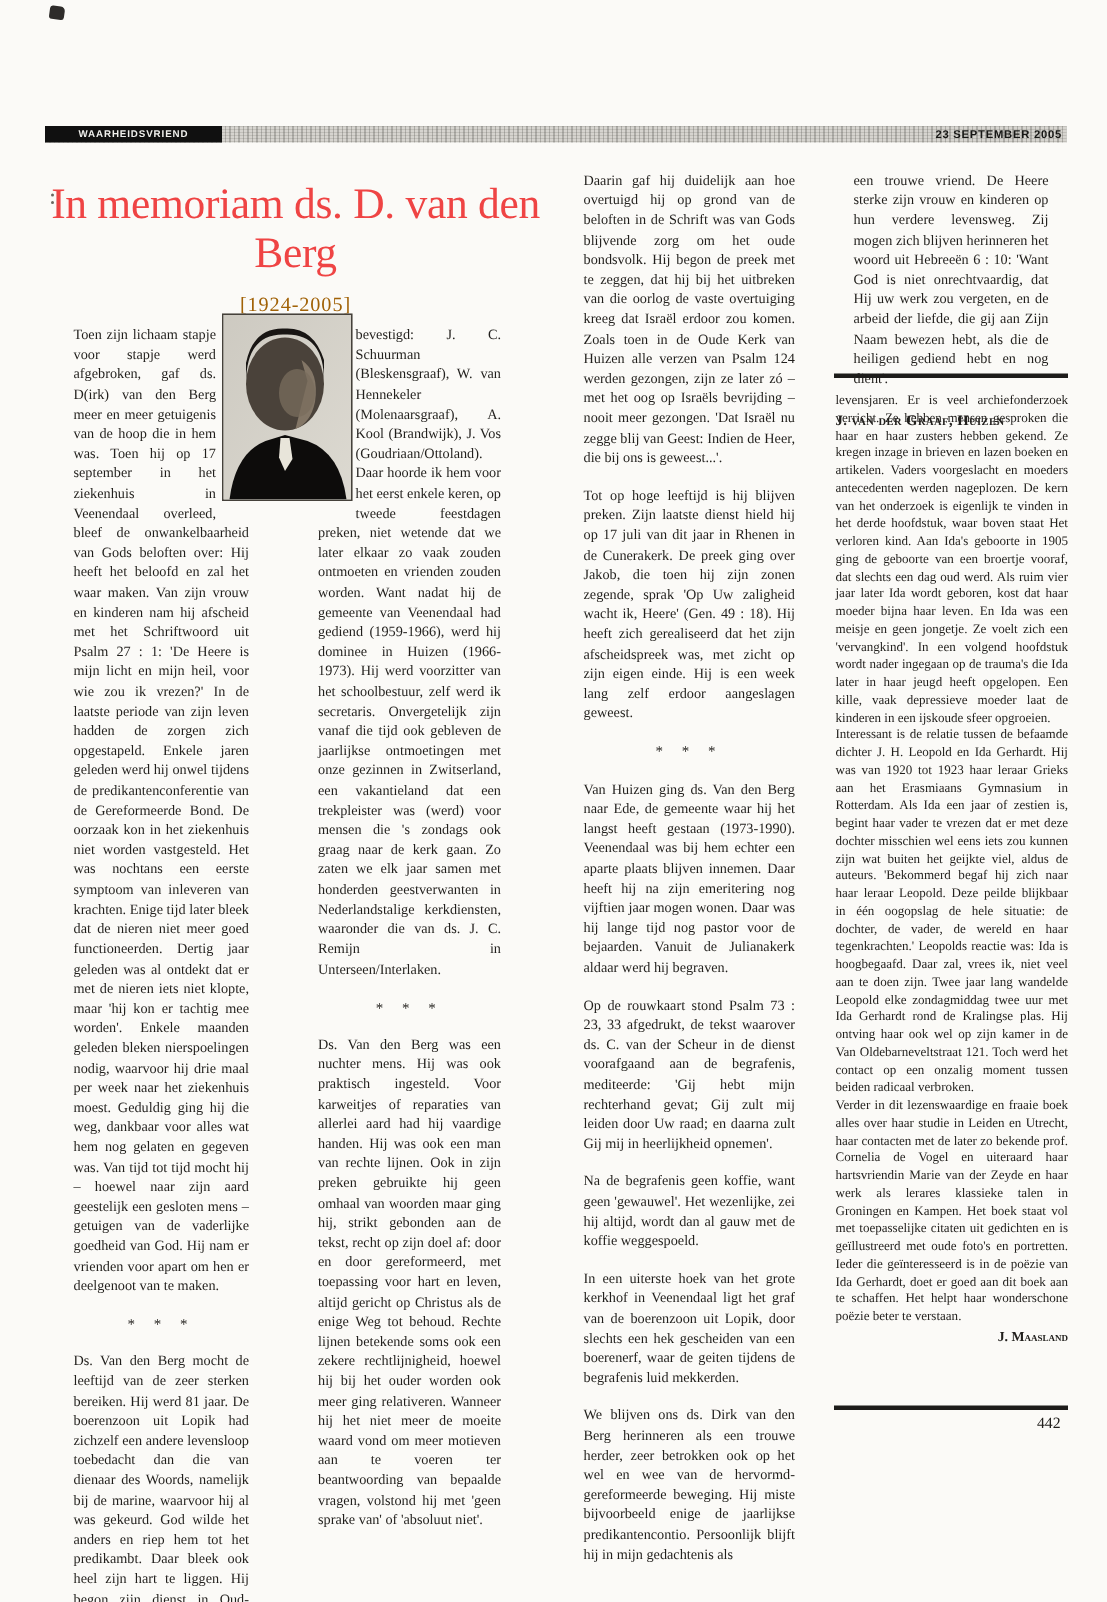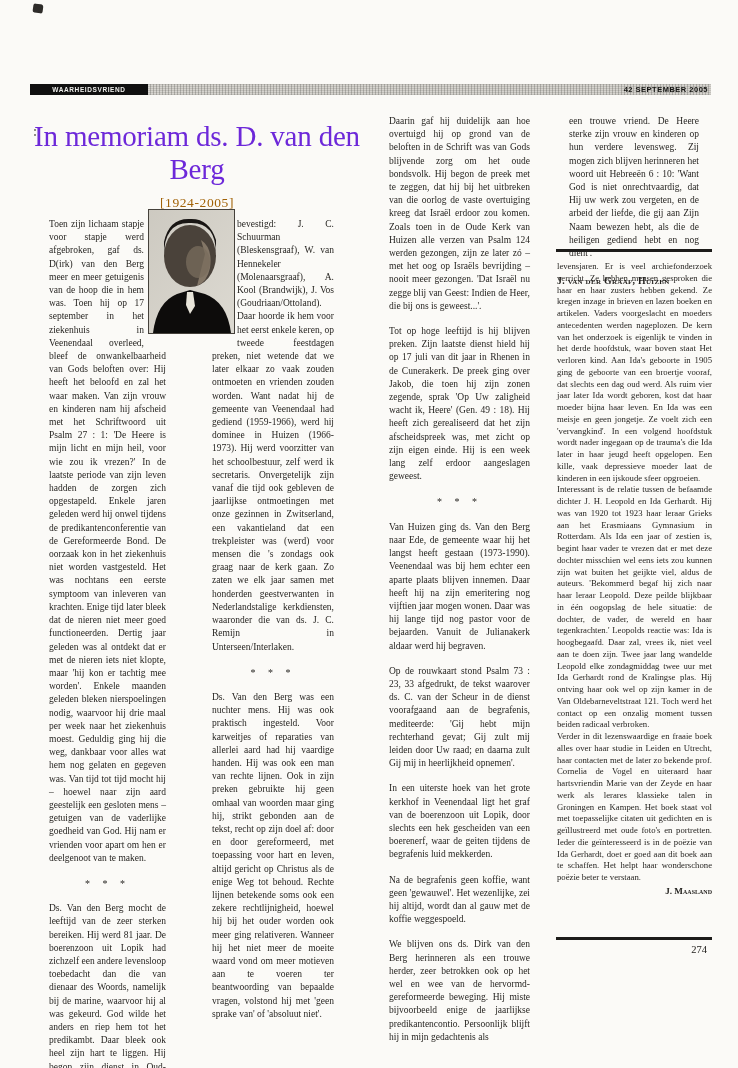--- a/index.html
+++ b/index.html
@@ -35,21 +35,21 @@
   .masthead-date{
     position:absolute;right:3px;top:1px;
     font-family:"Liberation Sans", sans-serif;
     font-size:7.5px;font-weight:bold;letter-spacing:.5px;color:#161614;
     white-space:nowrap;
   }
 
   
   .title-block{left:32px;top:120px;width:330px;text-align:center;}
   .title-block h1{
-    margin:0;font-size:29px;line-height:33px;font-weight:normal;color:#6d28d9;
+    margin:0;font-size:29px;line-height:33px;font-weight:normal;color:#ef4444;
     letter-spacing:-.2px;
   }
   .title-years{margin-top:9px;font-size:13.5px;letter-spacing:.6px;color:#a16207;}
 
   
   .photo{left:148px;top:209px;width:85px;height:123px;border:1px solid #45413b;background:#d6d3cb;}
   .photo svg{display:block;}
 
   
   .col{line-height:13.2px;font-size:9.5px;text-align:justify;hyphens:auto;}
@@ -78,21 +78,21 @@
 <body>
 
 <div class="abs artifact-corner"></div>
 <div class="abs artifact-colon">
     <i></i>
     <i></i>
   </div>
 
 <div class="abs masthead-strip">
   <div class="masthead-badge">WAARHEIDSVRIEND</div>
-  <div class="masthead-date">42 SEPTEMBER 2005</div>
+  <div class="masthead-date">23 SEPTEMBER 2005</div>
 </div>
 
 <div class="abs title-block">
   <h1>In memoriam ds. D. van den Berg</h1>
   <div class="title-years">[1924-2005]</div>
 </div>
 
 <div class="abs photo">
   <svg width="85" height="123" viewBox="0 0 85 123">
     <rect x="0" y="0" width="85" height="123" fill="#d8d5cd"></rect>
@@ -127,33 +127,33 @@
   <div class="sep">* * *</div>
   <p>Ds. Van den Berg was een nuchter mens. Hij was ook praktisch ingesteld. Voor karweitjes of reparaties van allerlei aard had hij vaardige handen. Hij was ook een man van rechte lijnen. Ook in zijn preken gebruikte hij geen omhaal van woorden maar ging hij, strikt gebonden aan de tekst, recht op zijn doel af: door en door gereformeerd, met toepassing voor hart en leven, altijd gericht op Christus als de enige Weg tot behoud. Rechte lijnen betekende soms ook een zekere rechtlijnigheid, hoewel hij bij het ouder worden ook meer ging relativeren. Wanneer hij het niet meer de moeite waard vond om meer motieven aan te voeren ter beantwoording van bepaalde vragen, volstond hij met 'geen sprake van' of 'absoluut niet'.</p>
 </div>
 
 <div class="abs col col3">
   <p>Daarin gaf hij duidelijk aan hoe overtuigd hij op grond van de beloften in de Schrift was van Gods blijvende zorg om het oude bondsvolk. Hij begon de preek met te zeggen, dat hij bij het uitbreken van die oorlog de vaste overtuiging kreeg dat Israël erdoor zou komen. Zoals toen in de Oude Kerk van Huizen alle verzen van Psalm 124 werden gezongen, zijn ze later zó – met het oog op Israëls bevrijding – nooit meer gezongen. 'Dat Israël nu zegge blij van Geest: Indien de Heer, die bij ons is geweest...'.</p>
   <p>Tot op hoge leeftijd is hij blijven preken. Zijn laatste dienst hield hij op 17 juli van dit jaar in Rhenen in de Cunerakerk. De preek ging over Jakob, die toen hij zijn zonen zegende, sprak 'Op Uw zaligheid wacht ik, Heere' (Gen. 49 : 18). Hij heeft zich gerealiseerd dat het zijn afscheidspreek was, met zicht op zijn eigen einde. Hij is een week lang zelf erdoor aangeslagen geweest.</p>
   <div class="sep">* * *</div>
   <p>Van Huizen ging ds. Van den Berg naar Ede, de gemeente waar hij het langst heeft gestaan (1973-1990). Veenendaal was bij hem echter een aparte plaats blijven innemen. Daar heeft hij na zijn emeritering nog vijftien jaar mogen wonen. Daar was hij lange tijd nog pastor voor de bejaarden. Vanuit de Julianakerk aldaar werd hij begraven.</p>
   <p>Op de rouwkaart stond Psalm 73 : 23, 33 afgedrukt, de tekst waarover ds. C. van der Scheur in de dienst voorafgaand aan de begrafenis, mediteerde: 'Gij hebt mijn rechterhand gevat; Gij zult mij leiden door Uw raad; en daarna zult Gij mij in heerlijkheid opnemen'.</p>
+  <p>Na de begrafenis geen koffie, want geen 'gewauwel'. Het wezenlijke, zei hij altijd, wordt dan al gauw met de koffie weggespoeld.</p>
   <p>In een uiterste hoek van het grote kerkhof in Veenendaal ligt het graf van de boerenzoon uit Lopik, door slechts een hek gescheiden van een boerenerf, waar de geiten tijdens de begrafenis luid mekkerden.</p>
-  <p>Na de begrafenis geen koffie, want geen 'gewauwel'. Het wezenlijke, zei hij altijd, wordt dan al gauw met de koffie weggespoeld.</p>
   <p>We blijven ons ds. Dirk van den Berg herinneren als een trouwe herder, zeer betrokken ook op het wel en wee van de hervormd-gereformeerde beweging. Hij miste bijvoorbeeld enige de jaarlijkse predikantencontio. Persoonlijk blijft hij in mijn gedachtenis als</p>
 </div>
 
 <div class="abs col col4a">
   <p>een trouwe vriend. De Heere sterke zijn vrouw en kinderen op hun verdere levensweg. Zij mogen zich blijven herinneren het woord uit Hebreeën 6 : 10: 'Want God is niet onrechtvaardig, dat Hij uw werk zou vergeten, en de arbeid der liefde, die gij aan Zijn Naam bewezen hebt, als die de heiligen gediend hebt en nog dient'.</p>
   <div class="sig">J. van der Graaf, Huizen</div>
 </div>
 
 <div class="abs rule rule1"></div>
 
 <div class="abs col4b">
   <p>levensjaren. Er is veel archiefonderzoek verricht. Ze hebben mensen gesproken die haar en haar zusters hebben gekend. Ze kregen inzage in brieven en lazen boeken en artikelen. Vaders voorgeslacht en moeders antecedenten werden nageplozen. De kern van het onderzoek is eigenlijk te vinden in het derde hoofdstuk, waar boven staat Het verloren kind. Aan Ida's geboorte in 1905 ging de geboorte van een broertje vooraf, dat slechts een dag oud werd. Als ruim vier jaar later Ida wordt geboren, kost dat haar moeder bijna haar leven. En Ida was een meisje en geen jongetje. Ze voelt zich een 'vervangkind'. In een volgend hoofdstuk wordt nader ingegaan op de trauma's die Ida later in haar jeugd heeft opgelopen. Een kille, vaak depressieve moeder laat de kinderen in een ijskoude sfeer opgroeien.</p>
   <p>Interessant is de relatie tussen de befaamde dichter J. H. Leopold en Ida Gerhardt. Hij was van 1920 tot 1923 haar leraar Grieks aan het Erasmiaans Gymnasium in Rotterdam. Als Ida een jaar of zestien is, begint haar vader te vrezen dat er met deze dochter misschien wel eens iets zou kunnen zijn wat buiten het geijkte viel, aldus de auteurs. 'Bekommerd begaf hij zich naar haar leraar Leopold. Deze peilde blijkbaar in één oogopslag de hele situatie: de dochter, de vader, de wereld en haar tegenkrachten.' Leopolds reactie was: Ida is hoogbegaafd. Daar zal, vrees ik, niet veel aan te doen zijn. Twee jaar lang wandelde Leopold elke zondagmiddag twee uur met Ida Gerhardt rond de Kralingse plas. Hij ontving haar ook wel op zijn kamer in de Van Oldebarneveltstraat 121. Toch werd het contact op een onzalig moment tussen beiden radicaal verbroken.</p>
   <p>Verder in dit lezenswaardige en fraaie boek alles over haar studie in Leiden en Utrecht, haar contacten met de later zo bekende prof. Cornelia de Vogel en uiteraard haar hartsvriendin Marie van der Zeyde en haar werk als lerares klassieke talen in Groningen en Kampen. Het boek staat vol met toepasselijke citaten uit gedichten en is geïllustreerd met oude foto's en portretten. Ieder die geïnteresseerd is in de poëzie van Ida Gerhardt, doet er goed aan dit boek aan te schaffen. Het helpt haar wonderschone poëzie beter te verstaan.</p>
   <div class="sig-small">J. Maasland</div>
 </div>
 
 <div class="abs rule rule2"></div>
-<div class="abs pagenum">274</div>
+<div class="abs pagenum">442</div>
 
 </body></html>

